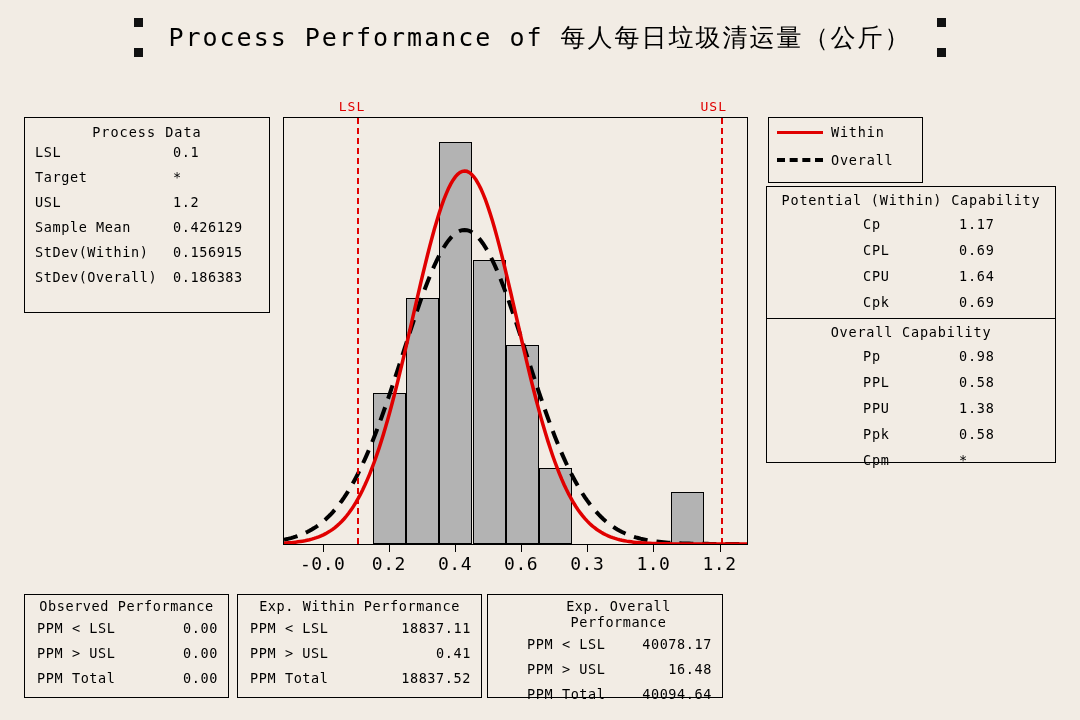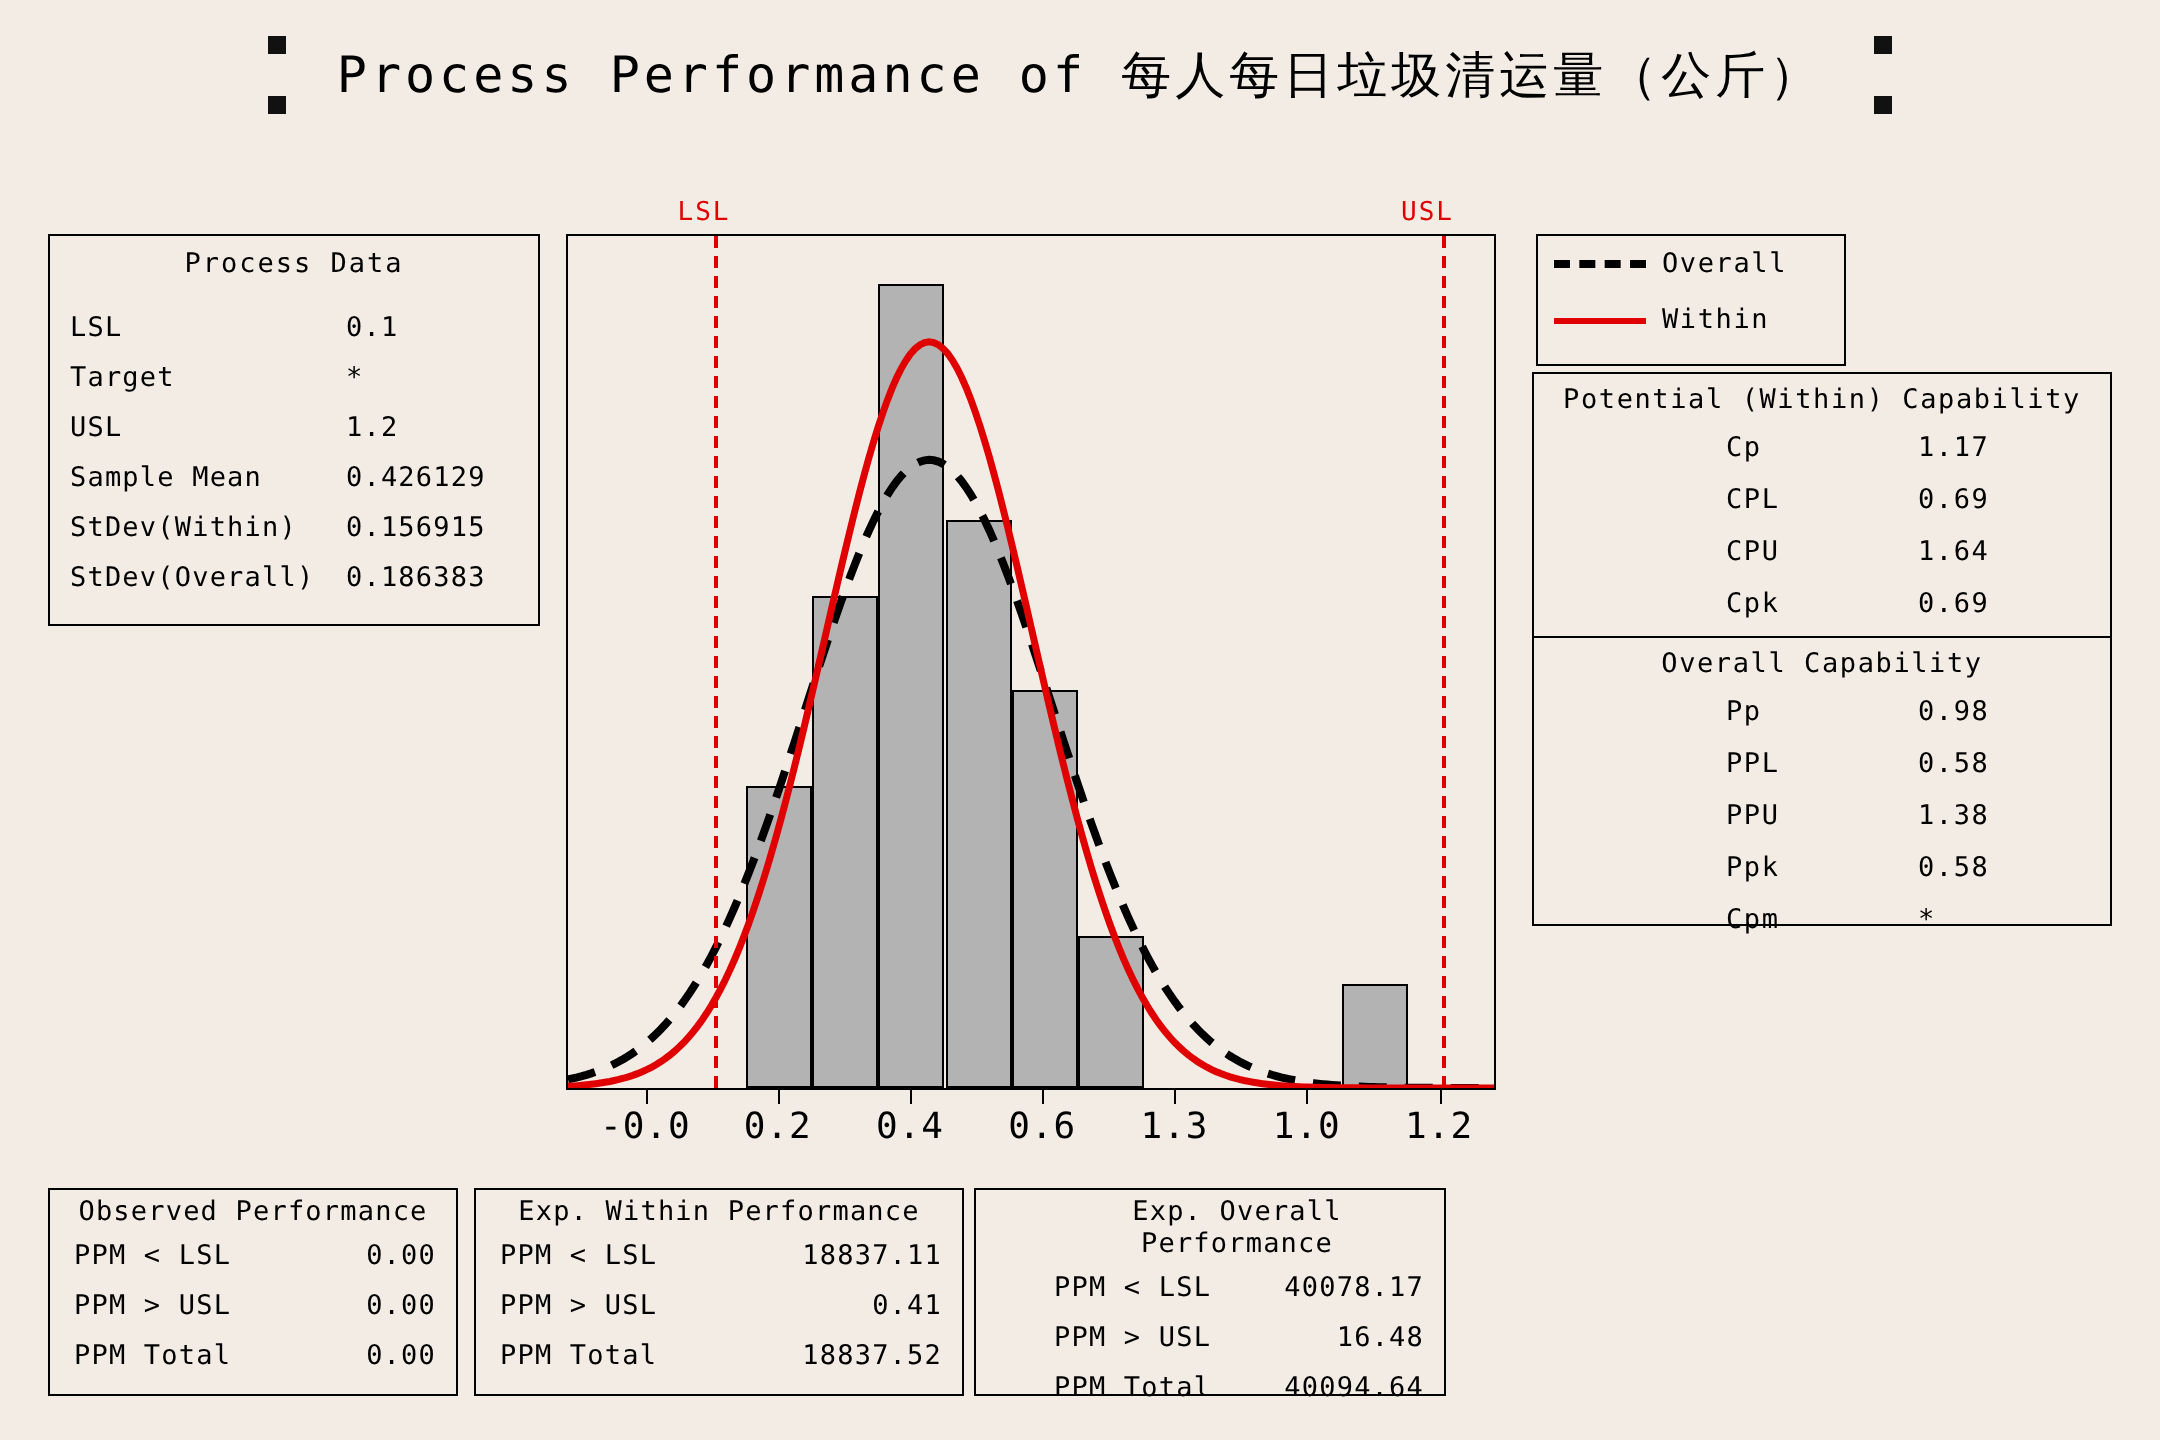--- a/index.html
+++ b/index.html
@@ -62,21 +62,21 @@
     left: 24px;
     top: 117px;
     width: 246px;
     height: 196px;
     padding: 6px 0 0 0;
   }
   .pd-title {
     text-align: center;
     font-size: 13.5px;
     letter-spacing: 1px;
-    margin-bottom: 12px;
+    margin-bottom: 0;
   }
   .pd-row {
     position: relative;
     height: 25px;
     line-height: 25px;
     font-size: 13.5px;
     letter-spacing: 0.6px;
   }
   .pd-label {
     position: absolute;
@@ -295,36 +295,36 @@
   <div id="axis">
       <div class="tick" style="left: 39.6857px;"></div>
       <div class="tick-label" style="left: 39.6857px;">-0.0</div>
       <div class="tick" style="left: 105.829px;"></div>
       <div class="tick-label" style="left: 105.829px;">0.2</div>
       <div class="tick" style="left: 171.971px;"></div>
       <div class="tick-label" style="left: 171.971px;">0.4</div>
       <div class="tick" style="left: 238.114px;"></div>
       <div class="tick-label" style="left: 238.114px;">0.6</div>
       <div class="tick" style="left: 304.257px;"></div>
-      <div class="tick-label" style="left: 304.257px;">1.3</div>
+      <div class="tick-label" style="left: 304.257px;">0.3</div>
       <div class="tick" style="left: 370.4px;"></div>
       <div class="tick-label" style="left: 370.4px;">1.0</div>
       <div class="tick" style="left: 436.543px;"></div>
       <div class="tick-label" style="left: 436.543px;">1.2</div>
     </div>
 
   <div class="box" id="legend-box">
     <div class="legend-row">
+      <span class="legend-swatch-within"></span>
+      <span class="lg-label">Within</span>
+    </div>
+    <div class="legend-row">
       <span class="legend-swatch-overall"></span>
       <span class="lg-label">Overall</span>
     </div>
-    <div class="legend-row">
-      <span class="legend-swatch-within"></span>
-      <span class="lg-label">Within</span>
-    </div>
   </div>
 
   <div class="box" id="capability-box">
     <div class="cap-title">Potential (Within) Capability</div>
     <div class="cap-row">
       <span class="cap-label">Cp</span>
       <span class="cap-value">1.17</span>
     </div>
     <div class="cap-row">
       <span class="cap-label">CPL</span>

